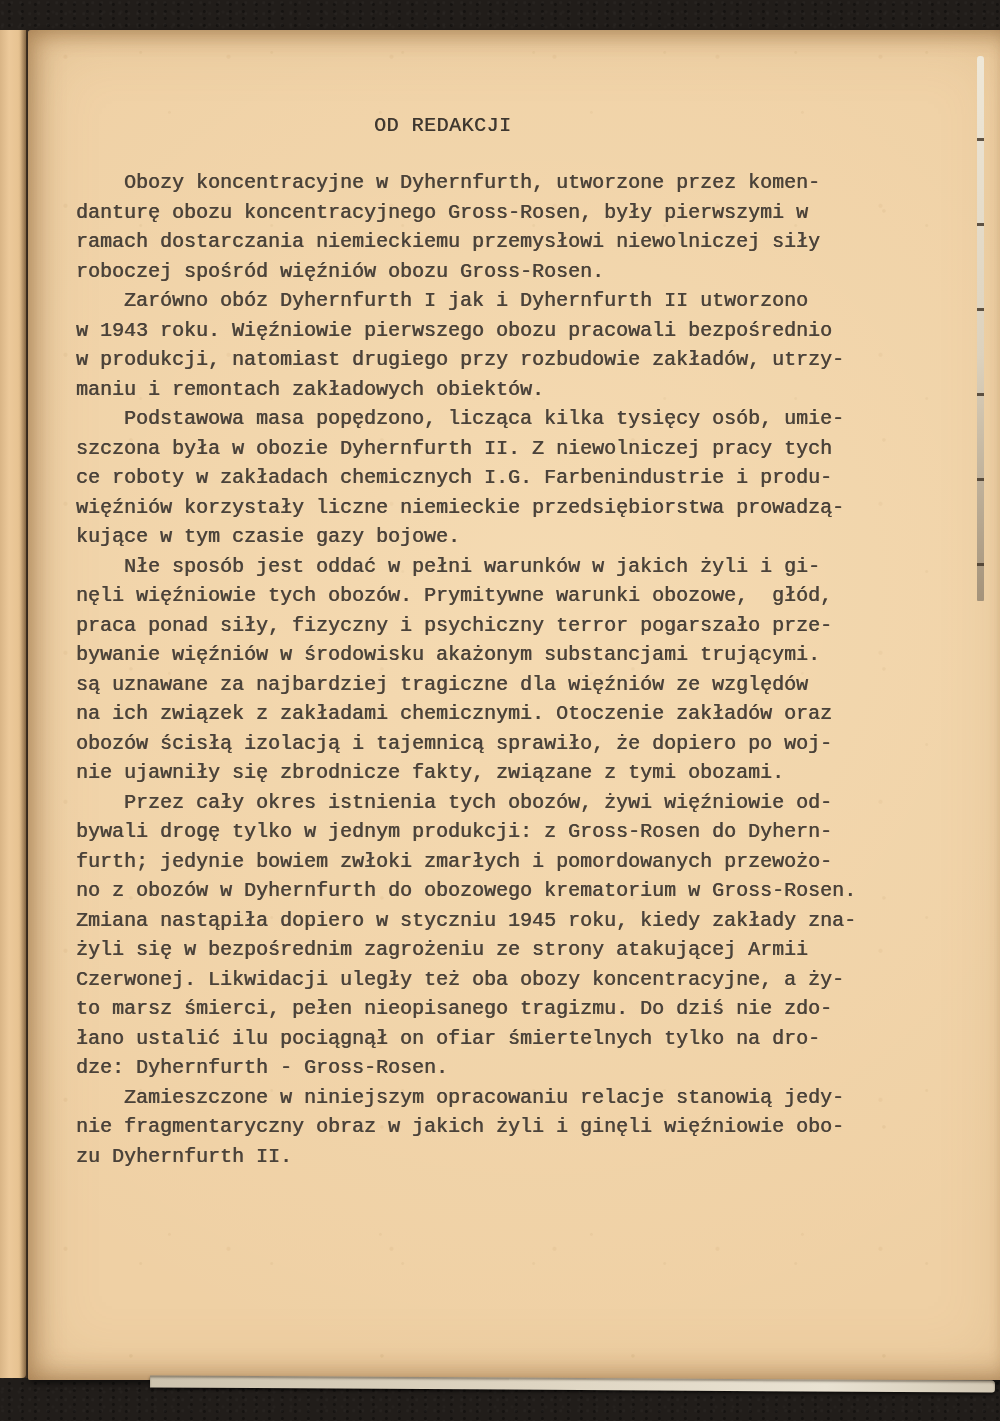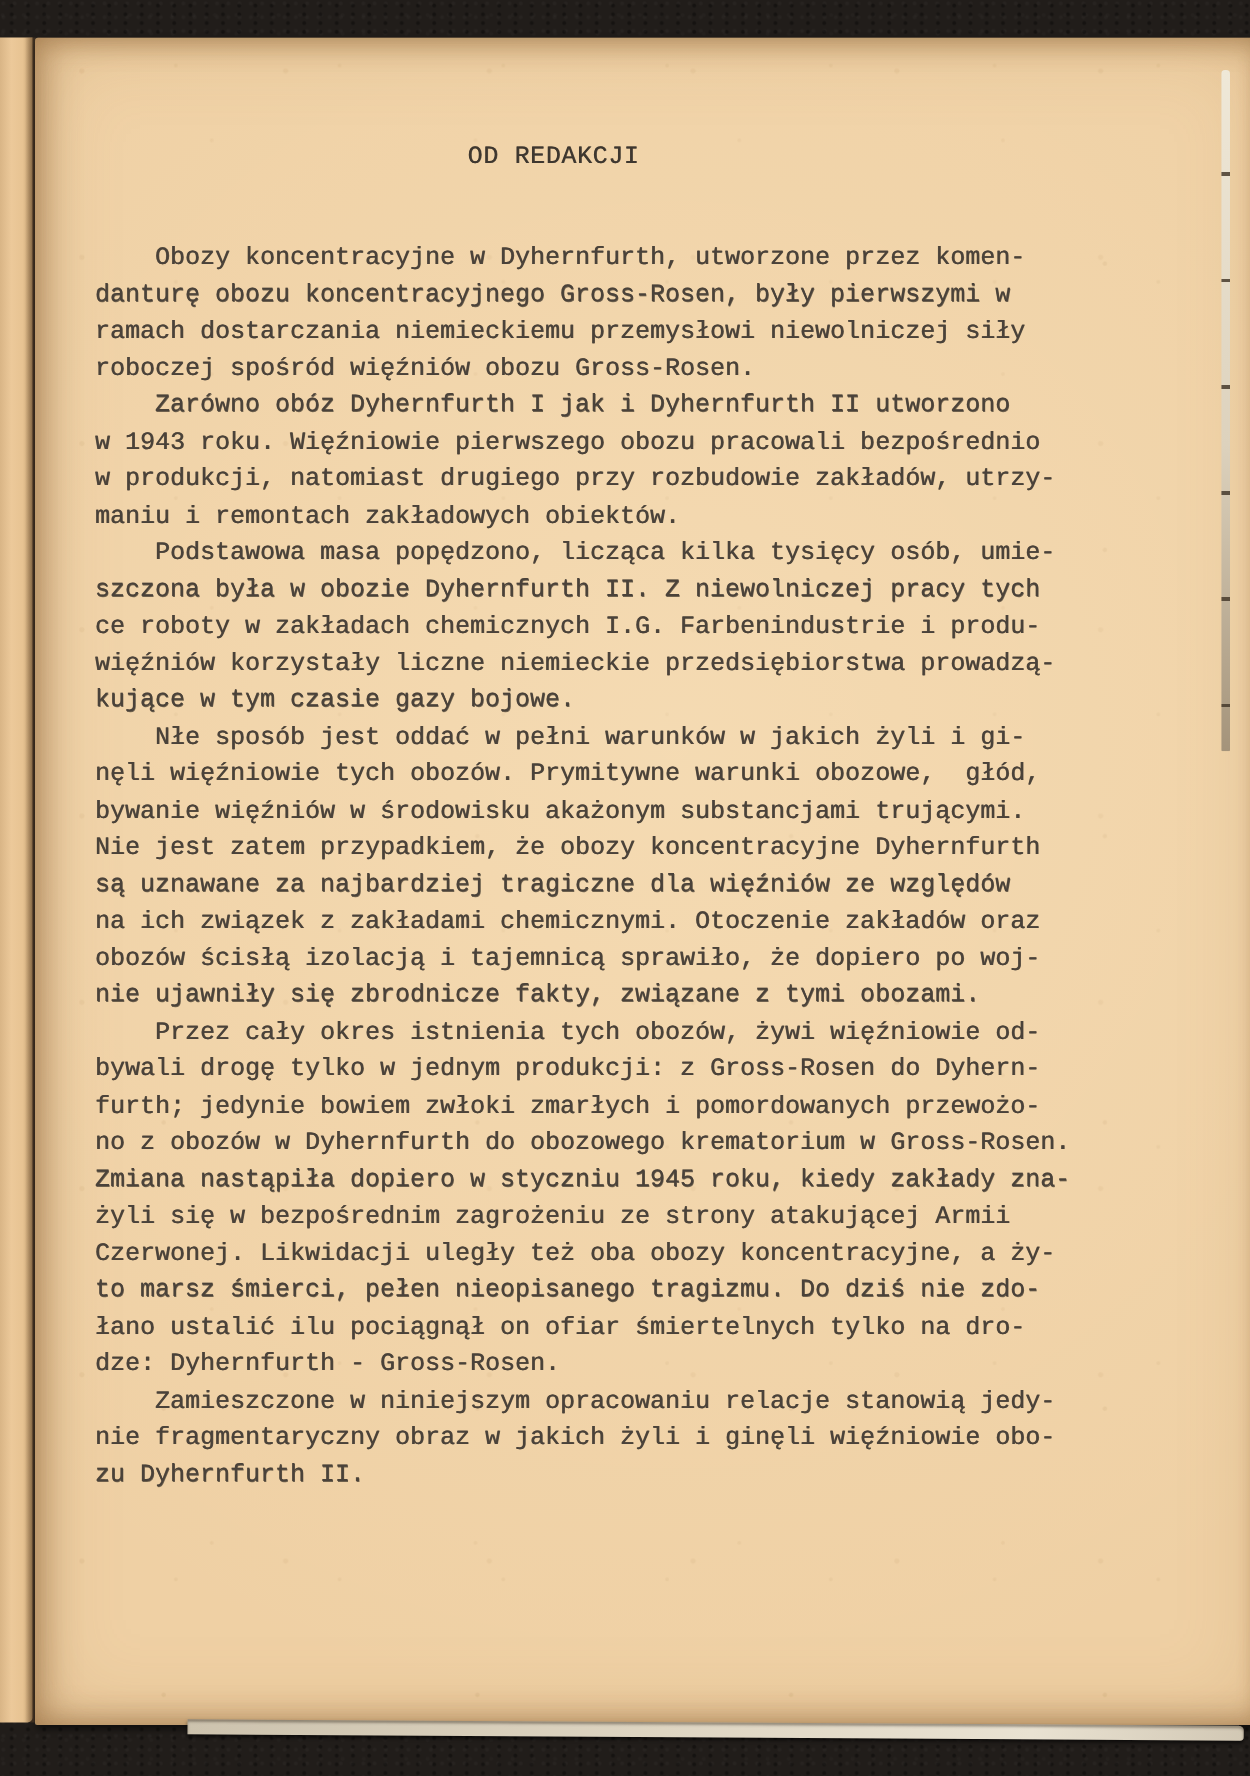--- a/index.html
+++ b/index.html
@@ -71,21 +71,21 @@
     border-radius:0 4px 3px 0;
   }
   .page-title{
     position:absolute;top:84px;left:346px;
     font-size:20px;line-height:24px;letter-spacing:0.5px;
     color:#3e372f;
     white-space:pre;
     text-shadow:0.4px 0.3px 0.5px rgba(62,55,47,0.8);
   }
   .page-body{
-    position:absolute;top:138px;left:48px;right:34px;margin-top:24px;
+    position:absolute;top:138px;left:48px;right:34px;
   }
   .paragraph{margin:0;padding:0;}
   .line{
     white-space:pre;
     font-size:20px;line-height:29.5px;height:29.5px;
     color:var(--ink);
     text-shadow:0.4px 0.3px 0.5px rgba(66,57,47,0.75), -0.2px 0 0.4px rgba(66,57,47,0.45);
   }
 </style>
 </head>
@@ -113,22 +113,22 @@
         <div class="paragraph">
           <div class="line">    Podstawowa masa popędzono, licząca kilka tysięcy osób, umie-</div>
           <div class="line">szczona była w obozie Dyhernfurth II. Z niewolniczej pracy tych</div>
           <div class="line">ce roboty w zakładach chemicznych I.G. Farbenindustrie i produ-</div>
           <div class="line">więźniów korzystały liczne niemieckie przedsiębiorstwa prowadzą-</div>
           <div class="line">kujące w tym czasie gazy bojowe.</div>
         </div>
         <div class="paragraph">
           <div class="line">    Nłe sposób jest oddać w pełni warunków w jakich żyli i gi-</div>
           <div class="line">nęli więźniowie tych obozów. Prymitywne warunki obozowe,  głód,</div>
+          <div class="line">praca ponad siły, fizyczny i psychiczny terror pogarszało prze-</div>
           <div class="line">bywanie więźniów w środowisku akażonym substancjami trującymi.</div>
-          <div class="line">Nie jest zatem przypadkiem, że obozy koncentracyjne Dyhernfurth</div>
           <div class="line">są uznawane za najbardziej tragiczne dla więźniów ze względów</div>
           <div class="line">na ich związek z zakładami chemicznymi. Otoczenie zakładów oraz</div>
           <div class="line">obozów ścisłą izolacją i tajemnicą sprawiło, że dopiero po woj-</div>
           <div class="line">nie ujawniły się zbrodnicze fakty, związane z tymi obozami.</div>
         </div>
         <div class="paragraph">
           <div class="line">    Przez cały okres istnienia tych obozów, żywi więźniowie od-</div>
           <div class="line">bywali drogę tylko w jednym produkcji: z Gross-Rosen do Dyhern-</div>
           <div class="line">furth; jedynie bowiem zwłoki zmarłych i pomordowanych przewożo-</div>
           <div class="line">no z obozów w Dyhernfurth do obozowego krematorium w Gross-Rosen.</div>

